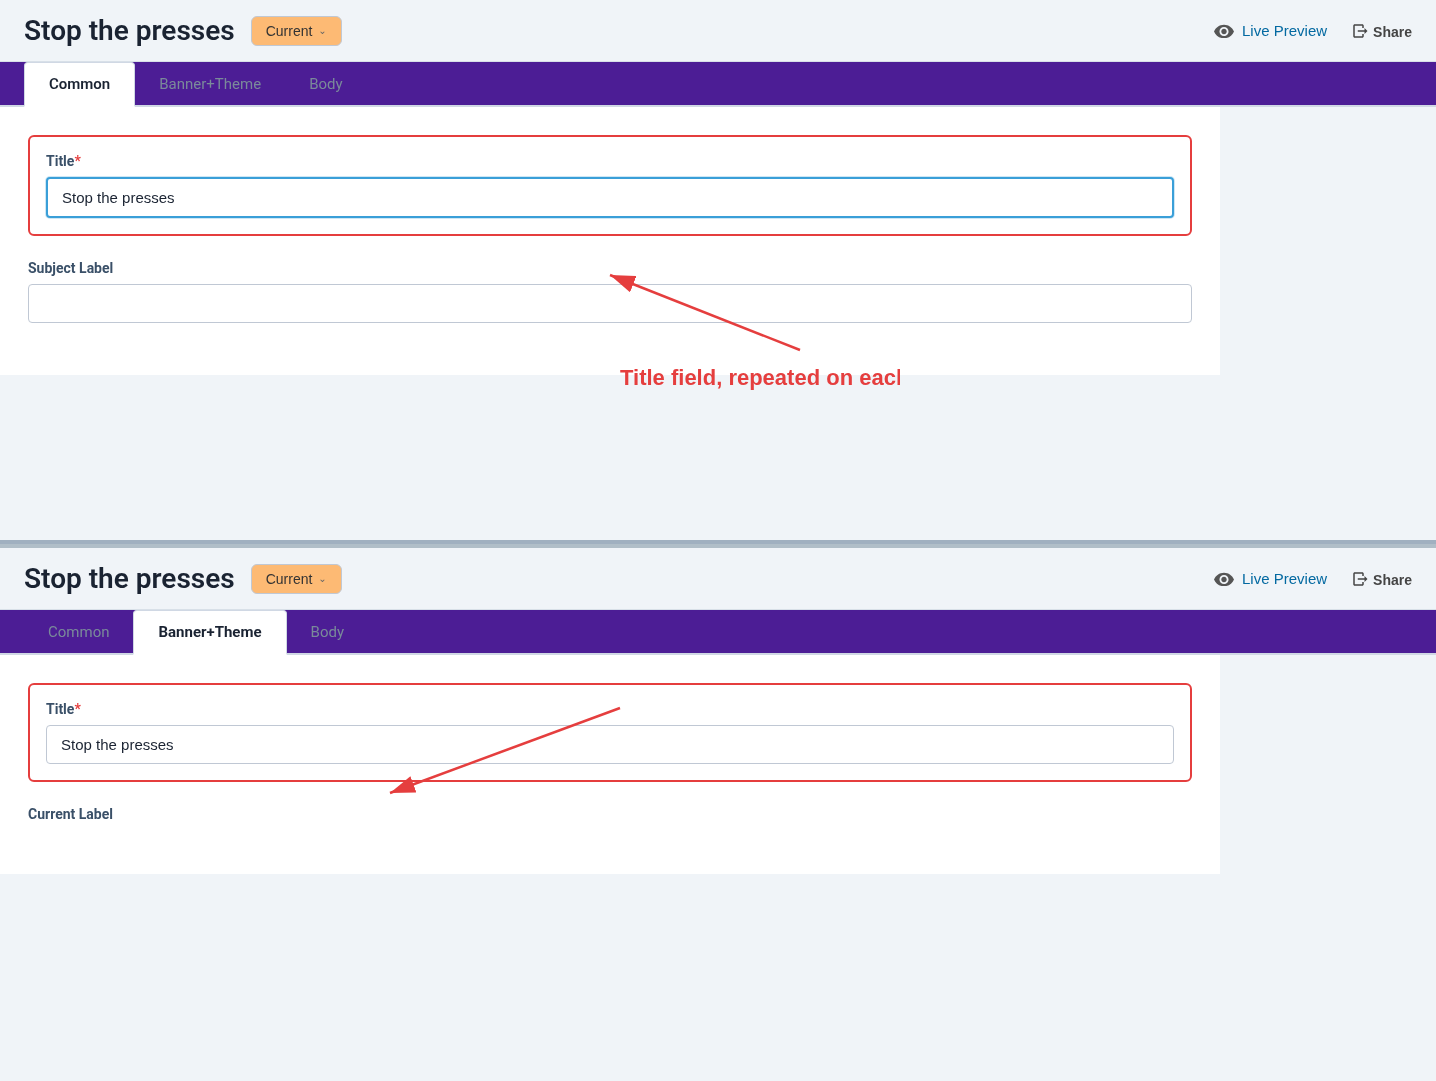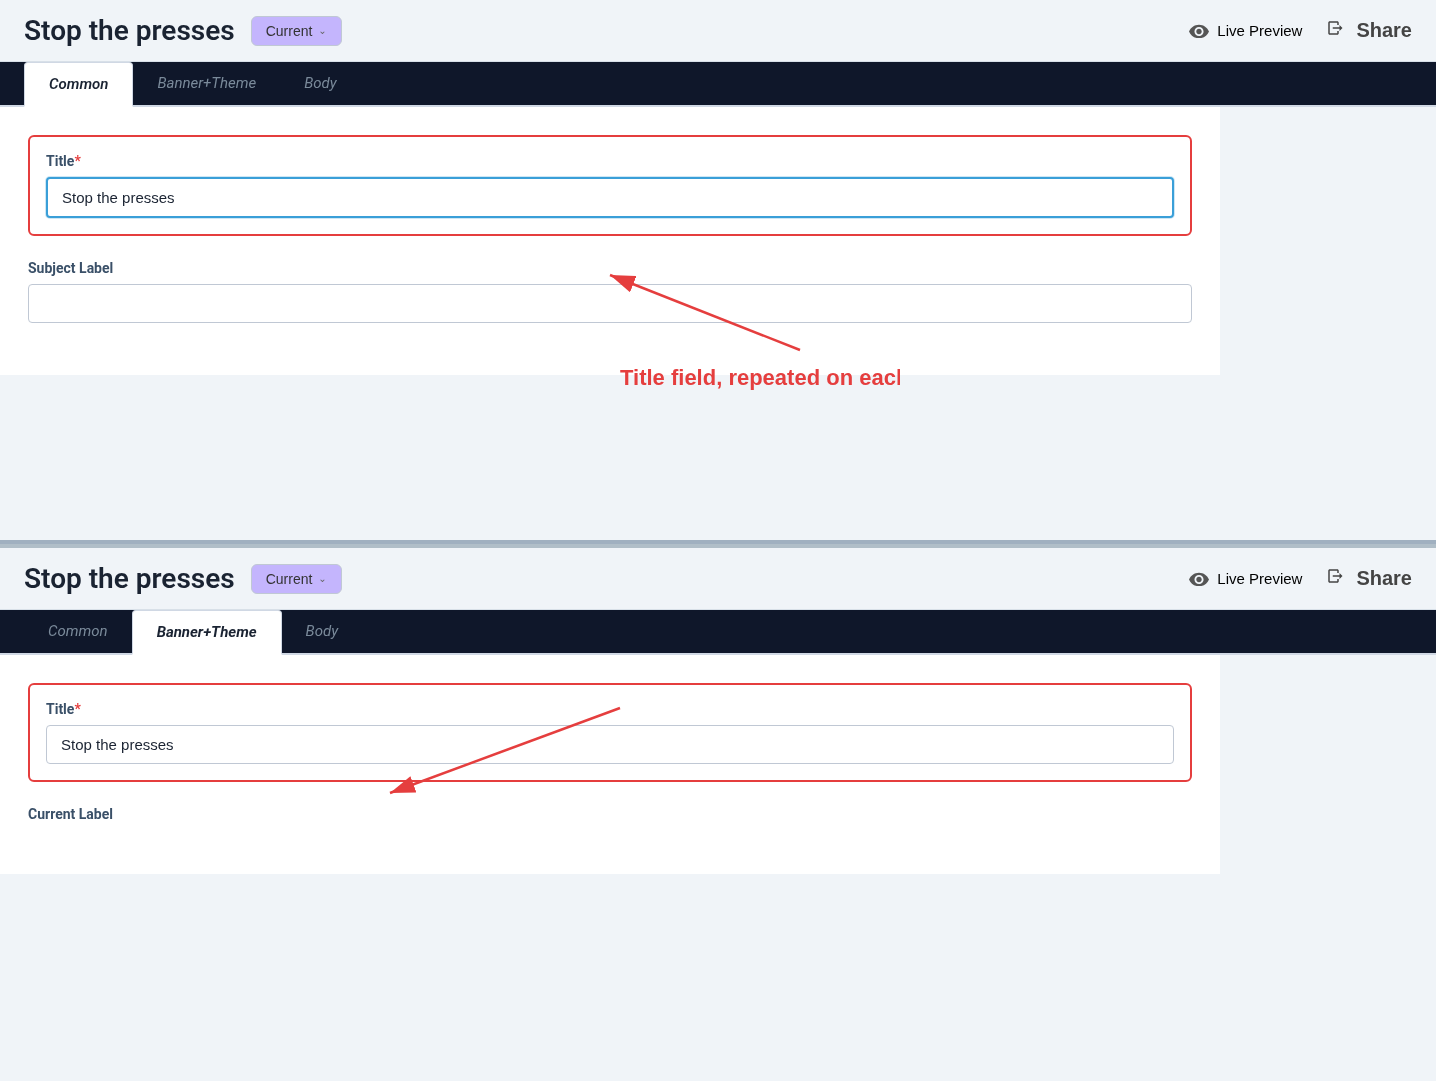--- a/index.html
+++ b/index.html
@@ -28,21 +28,21 @@
       flex: 0 0 auto;
     }
 
     .version-dropdown {
       display: flex;
       align-items: center;
       gap: 6px;
       padding: 6px 14px;
       border: 1px solid #c0c8d4;
       border-radius: 6px;
-      background: #c4b5fd;
+      background: #fdba74;
       cursor: pointer;
       font-size: 14px;
       color: #333;
     }
 
     .version-dropdown .chevron {
       font-size: 10px;
       color: #666;
     }
 
@@ -51,51 +51,50 @@
       display: flex;
       align-items: center;
       gap: 24px;
     }
 
     .live-preview-btn {
       display: flex;
       align-items: center;
       gap: 8px;
       font-size: 15px;
-      color: #000000;
+      color: #0369a1;
       cursor: pointer;
       background: none;
       border: none;
     }
 
     .eye-icon {
       width: 20px;
       height: 14px;
     }
 
     .share-btn {
       display: flex;
-      align-items: flex-start;
-      gap: 12px;
-      font-size: 20px;
+      align-items: flex-end;
+      gap: 4px;
+      font-size: 14px;
       color: #444;
       cursor: pointer;
       background: none;
       border: none;
       font-weight: 600;
     }
 
     
     .tabs-bar {
       display: flex;
-      align-items: flex-start;
+      align-items: center;
       padding: 0 24px;
-      background: #0f172a;
+      background: #4c1d95;
       border-bottom: 2px solid #d0d8e4;
-      font-style: italic;
     }
 
     .tab {
       padding: 12px 24px;
       font-size: 15px;
       color: #7a8a9a;
       cursor: pointer;
       border-bottom: 2px solid transparent;
       margin-bottom: -2px;
       position: relative;

